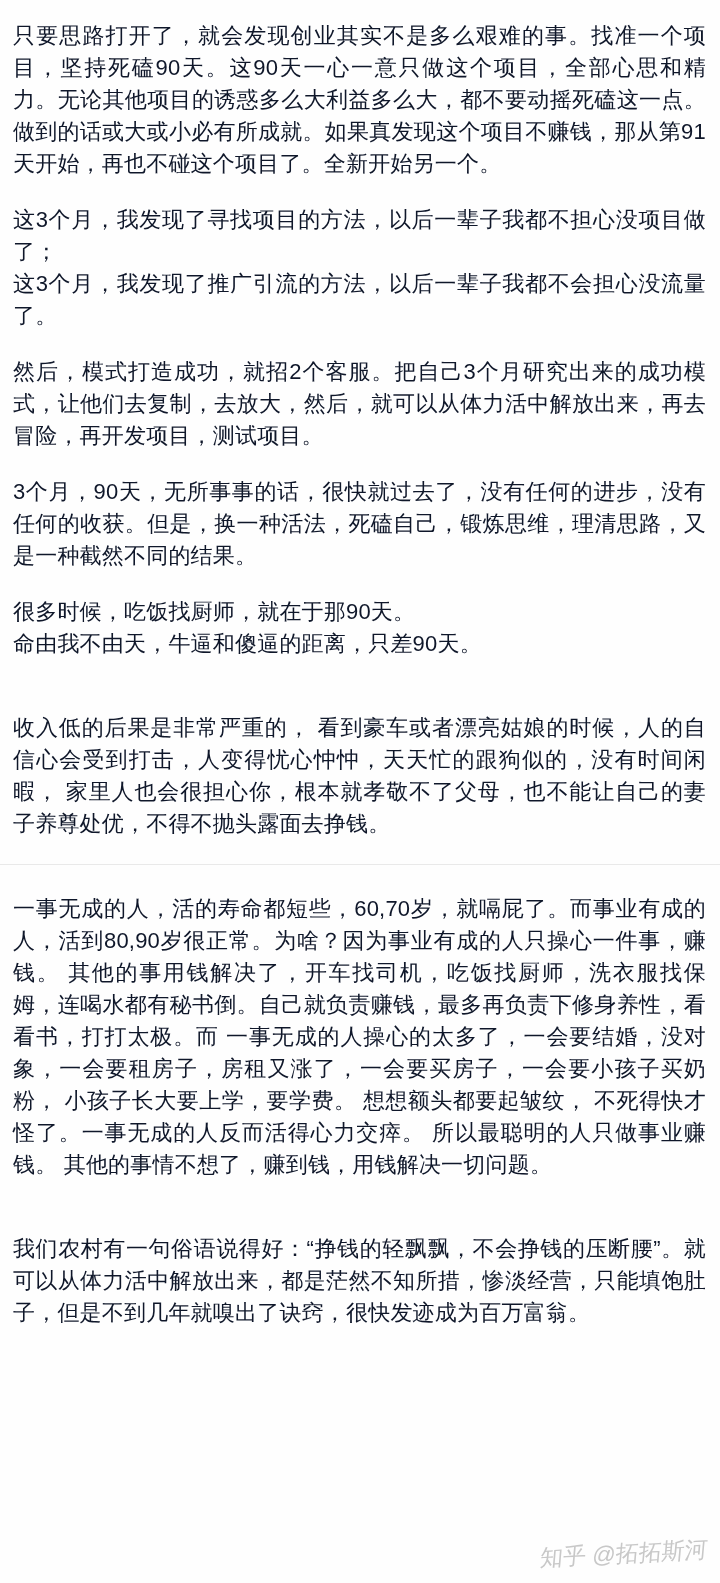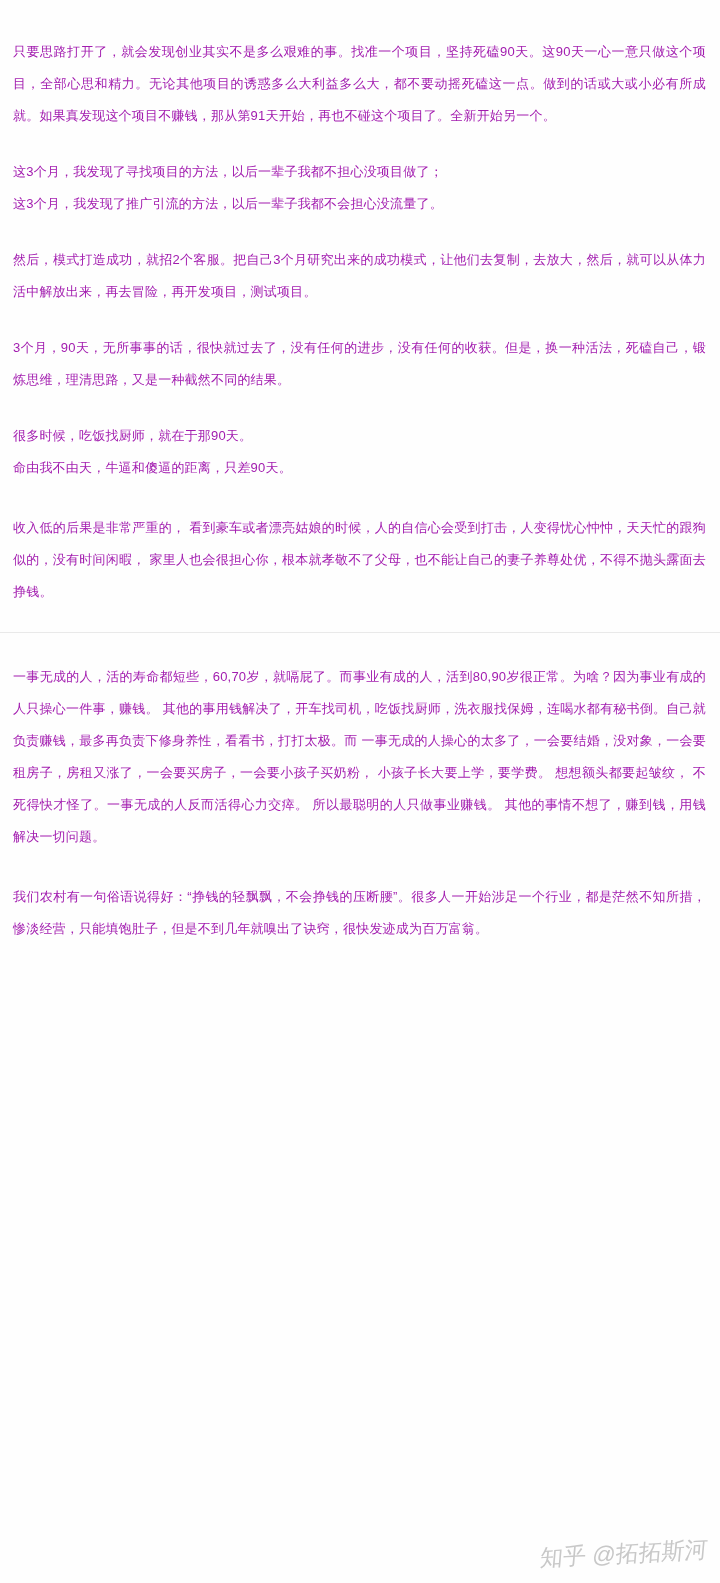--- a/index.html
+++ b/index.html
@@ -8,33 +8,33 @@
   }
   body {
     width: 720px;
     height: 1583px;
     overflow: hidden;
     background: #fefefe;
     position: relative;
     font-family: "Liberation Sans", "DejaVu Sans", sans-serif;
   }
   .article {
-    padding: 36px 14px 0 13px;
-    font-size: 13px;
+    padding: 20px 14px 0 13px;
+    font-size: 22px;
     line-height: 32px;
-    color: #a21caf;
+    color: #0f172a;
     text-align: justify;
     letter-spacing: 0.2px;
   }
   .article p {
     margin: 0 0 24px 0;
     white-space: pre-line; 
   }
   .article p.gap-lg {
-    margin-top: 28px;
+    margin-top: 52px;
   }
   hr.divider {
     border: 0;
     border-top: 1px solid #e9e9e9;
     height: 0;
     
     margin: 24px -14px 28px -13px;
   }
   .watermark {
     position: absolute;
@@ -58,17 +58,17 @@
 这3个月，我发现了推广引流的方法，以后一辈子我都不会担心没流量了。</p>
   <p>然后，模式打造成功，就招2个客服。把自己3个月研究出来的成功模式，让他们去复制，去放大，然后，就可以从体力活中解放出来，再去冒险，再开发项目，测试项目。</p>
   <p>3个月，90天，无所事事的话，很快就过去了，没有任何的进步，没有任何的收获。但是，换一种活法，死磕自己，锻炼思维，理清思路，又是一种截然不同的结果。</p>
   <p>很多时候，吃饭找厨师，就在于那90天。
 命由我不由天，牛逼和傻逼的距离，只差90天。</p>
   <p class="gap-lg">收入低的后果是非常严重的， 看到豪车或者漂亮姑娘的时候，人的自信心会受到打击，人变得忧心忡忡，天天忙的跟狗似的，没有时间闲暇， 家里人也会很担心你，根本就孝敬不了父母，也不能让自己的妻子养尊处优，不得不抛头露面去挣钱。</p>
 
   <hr class="divider">
 
   <p>一事无成的人，活的寿命都短些，60,70岁，就嗝屁了。而事业有成的人，活到80,90岁很正常。为啥？因为事业有成的人只操心一件事，赚钱。 其他的事用钱解决了，开车找司机，吃饭找厨师，洗衣服找保姆，连喝水都有秘书倒。自己就负责赚钱，最多再负责下修身养性，看看书，打打太极。而 一事无成的人操心的太多了，一会要结婚，没对象，一会要租房子，房租又涨了，一会要买房子，一会要小孩子买奶粉， 小孩子长大要上学，要学费。 想想额头都要起皱纹， 不死得快才怪了。一事无成的人反而活得心力交瘁。 所以最聪明的人只做事业赚钱。 其他的事情不想了，赚到钱，用钱解决一切问题。</p>
-  <p class="gap-lg">我们农村有一句俗语说得好：“挣钱的轻飘飘，不会挣钱的压断腰”。很多人一开始涉足一个行业，都是茫然不知所措，惨淡经营，只能填饱肚子，但是不到几年就嗅出了诀窍，很快发迹成为百万富翁。</p>
+  <p class="gap-lg">我们农村有一句俗语说得好：“挣钱的轻飘飘，不会挣钱的压断腰”。就可以从体力活中解放出来，都是茫然不知所措，惨淡经营，只能填饱肚子，但是不到几年就嗅出了诀窍，很快发迹成为百万富翁。</p>
 
 </article>
 
 <div class="watermark">知乎 @拓拓斯河</div>
 
 </body></html>

